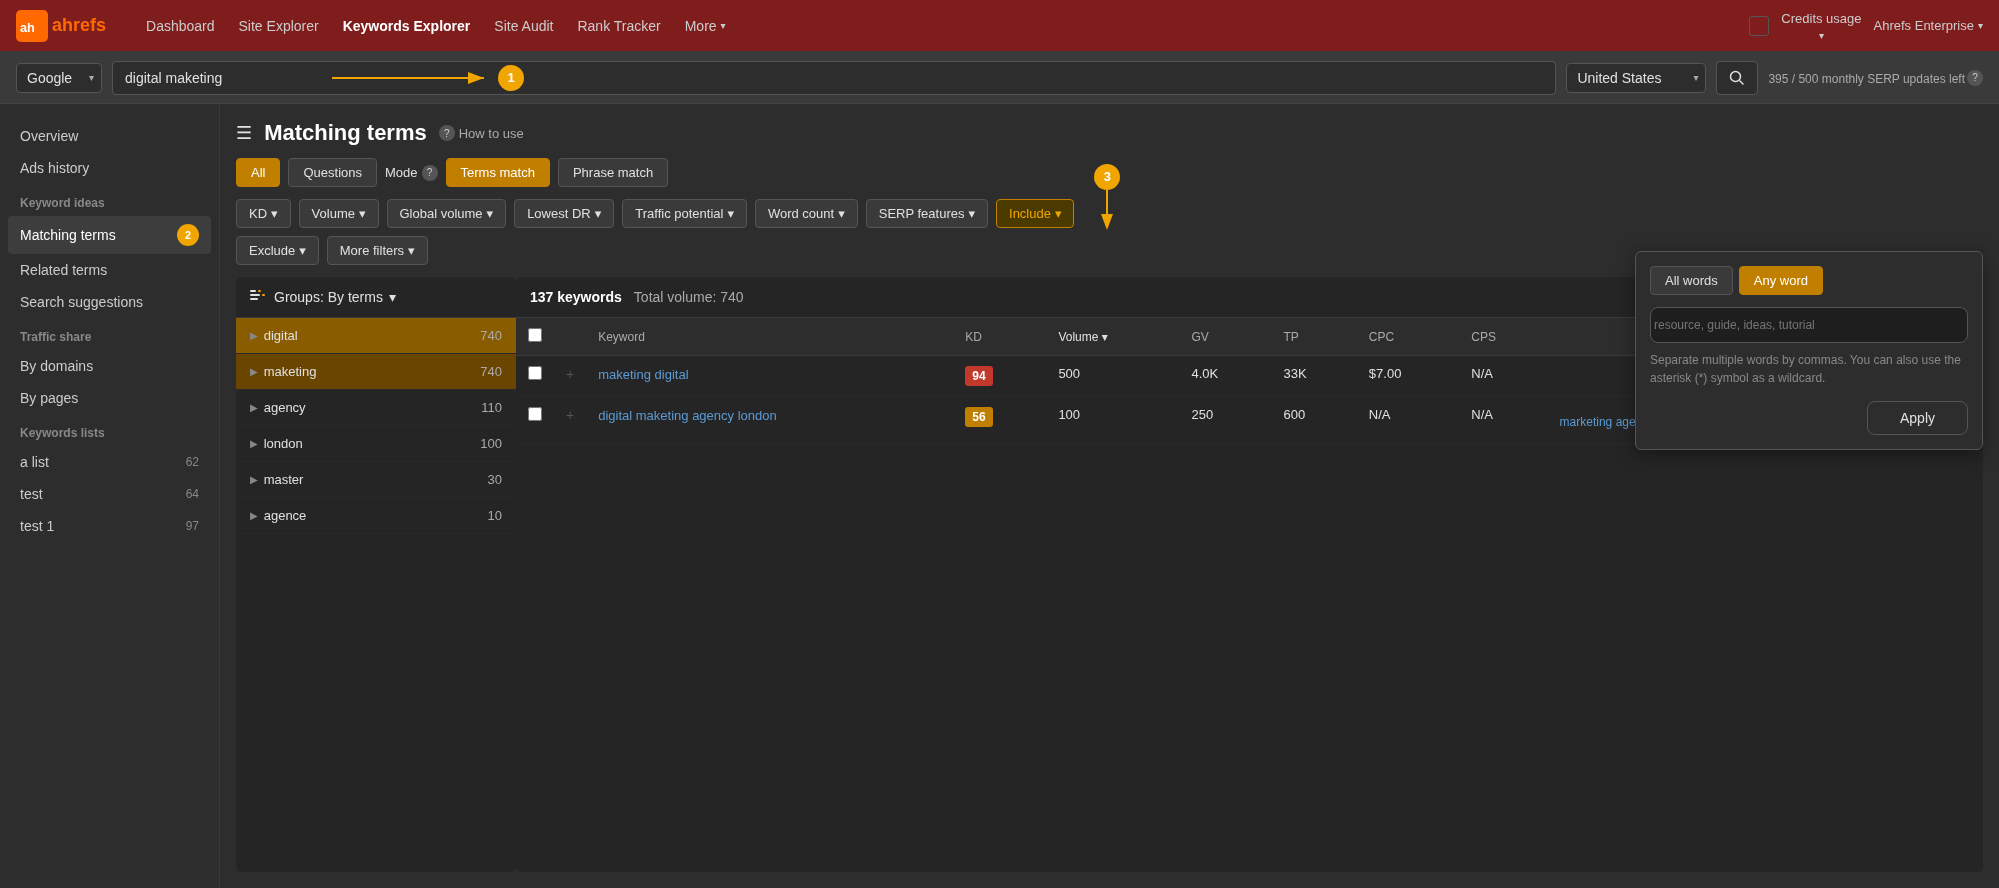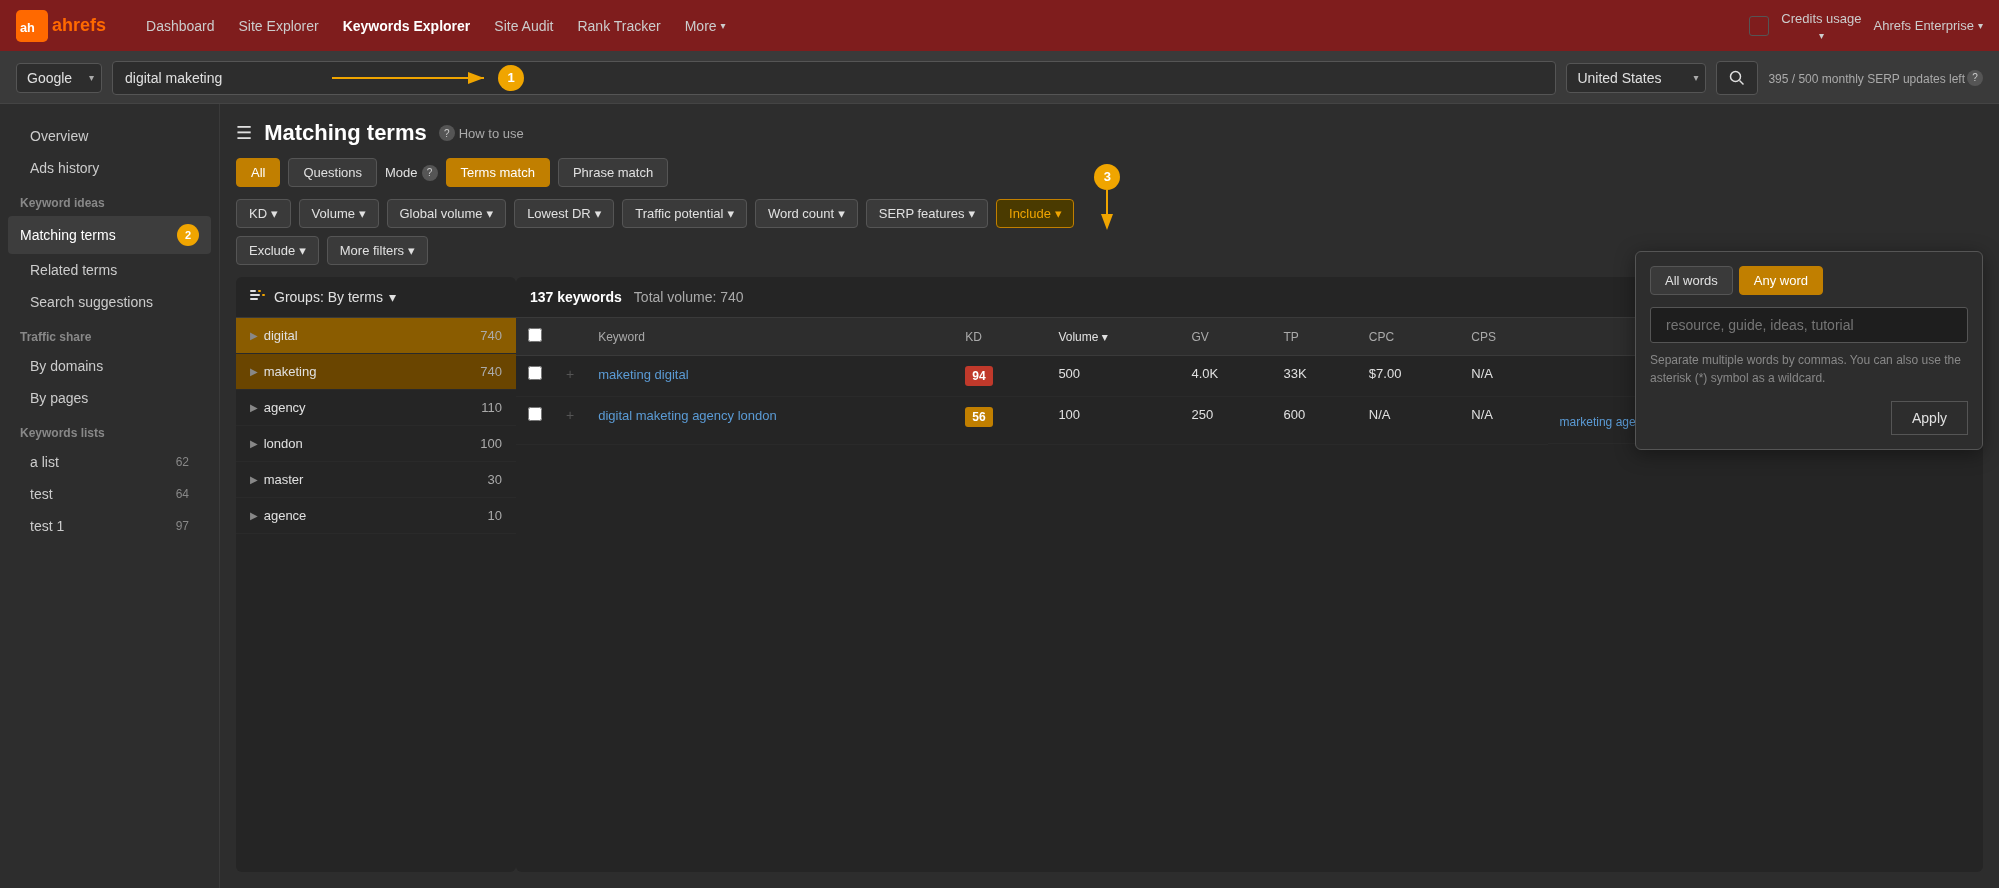--- a/index.html
+++ b/index.html
@@ -29,21 +29,21 @@
     .country-select { background: #2d2d2d; border: 1px solid #555; color: #e0e0e0; padding: 6px 28px 6px 10px; border-radius: 4px; font-size: 14px; cursor: pointer; appearance: none; min-width: 140px; }
     .search-btn { background: #2d2d2d; border: 1px solid #555; color: #e0e0e0; padding: 8px 12px; border-radius: 4px; cursor: pointer; display: flex; align-items: center; justify-content: center; }
     .serp-info { color: #aaa; font-size: 12px; white-space: nowrap; display: flex; align-items: flex-end; gap: 2px; }
     .help-icon { background: #555; border-radius: 50%; width: 16px; height: 16px; display: inline-flex; align-items: center; justify-content: center; font-size: 10px; color: #ccc; cursor: pointer; }
 
     
     .main-layout { display: flex; height: calc(888px - 104px); }
 
     
     .sidebar { width: 220px; background: #2d2d2d; padding: 16px 0; border-right: 1px solid #3a3a3a; flex-shrink: 0; overflow-y: auto; }
-    .sidebar-item { padding: 8px 30px; cursor: pointer; color: #ccc; font-size: 14px; display: flex; align-items: center; justify-content: space-between; }
+    .sidebar-item { padding: 8px 20px; cursor: pointer; color: #ccc; font-size: 14px; display: flex; align-items: center; justify-content: space-between; }
     .sidebar-item.active { background: #3d3d3d; color: #fff; border-radius: 4px; margin: 0 8px; padding: 8px 12px; }
     .sidebar-section-title { padding: 12px 20px 6px; color: #888; font-size: 12px; font-weight: 600; text-transform: none; }
     .sidebar-count { color: #888; font-size: 12px; }
     .active-badge { background: #f0a500; color: #fff; border-radius: 50%; width: 22px; height: 22px; display: flex; align-items: center; justify-content: center; font-size: 11px; font-weight: bold; }
 
     
     .content-area { flex: 1; display: flex; flex-direction: column; overflow: hidden; padding: 16px; gap: 12px; }
 
     
     .page-header { display: flex; align-items: center; gap: 12px; }
@@ -95,23 +95,23 @@
     .checkbox { width: 14px; height: 14px; cursor: pointer; accent-color: #f0a500; }
     .serp-count { background: #3a3a3a; border-radius: 3px; padding: 2px 6px; font-size: 12px; color: #ccc; }
     .trend-btn { background: #3a3a3a; border: none; border-radius: 3px; padding: 4px 6px; cursor: pointer; color: #ccc; font-size: 12px; }
 
     
     .include-dropdown { position: absolute; top: 68px; right: 16px; background: #2d2d2d; border: 1px solid #555; border-radius: 6px; width: 348px; z-index: 100; box-shadow: 0 4px 20px rgba(0,0,0,0.4); }
     .include-dropdown-inner { padding: 14px; }
     .word-toggle-row { display: flex; gap: 6px; margin-bottom: 12px; }
     .word-toggle-btn { padding: 6px 14px; border-radius: 4px; border: 1px solid #555; background: #3a3a3a; color: #e0e0e0; font-size: 13px; cursor: pointer; }
     .word-toggle-btn.active { background: #c17f00; border-color: #c17f00; color: #fff; }
-    .include-textarea { background: #1e1e1e; border: 1px solid #555; border-radius: 3px; color: #e0e0e0; padding: 15px; font-size: 14px; width: 100%; resize: none; height: 36px; font-family: inherit; outline: none; margin-bottom: 8px; }
+    .include-textarea { background: #1e1e1e; border: 1px solid #555; border-radius: 8px; color: #e0e0e0; padding: 3px; font-size: 12px; width: 100%; resize: none; height: 36px; font-family: inherit; outline: none; margin-bottom: 8px; }
     .include-hint { color: #888; font-size: 12px; line-height: 1.5; margin-bottom: 14px; }
-    .apply-btn { background: #2d2d2d; border: 1px solid #555; color: #e0e0e0; padding: 8px 20px; border-radius: 0; cursor: pointer; font-size: 14px; float: right; }
+    .apply-btn { background: #2d2d2d; border: 1px solid #555; color: #e0e0e0; padding: 8px 32px; border-radius: 8px; cursor: pointer; font-size: 14px; float: right; }
 
     
     ::-webkit-scrollbar { width: 6px; height: 6px; }
     ::-webkit-scrollbar-track { background: #1e1e1e; }
     ::-webkit-scrollbar-thumb { background: #555; border-radius: 3px; }
 
     .top-filter-area { display: flex; flex-direction: column; gap: 8px; position: relative; }
   </style>
 </head>
 <body>

